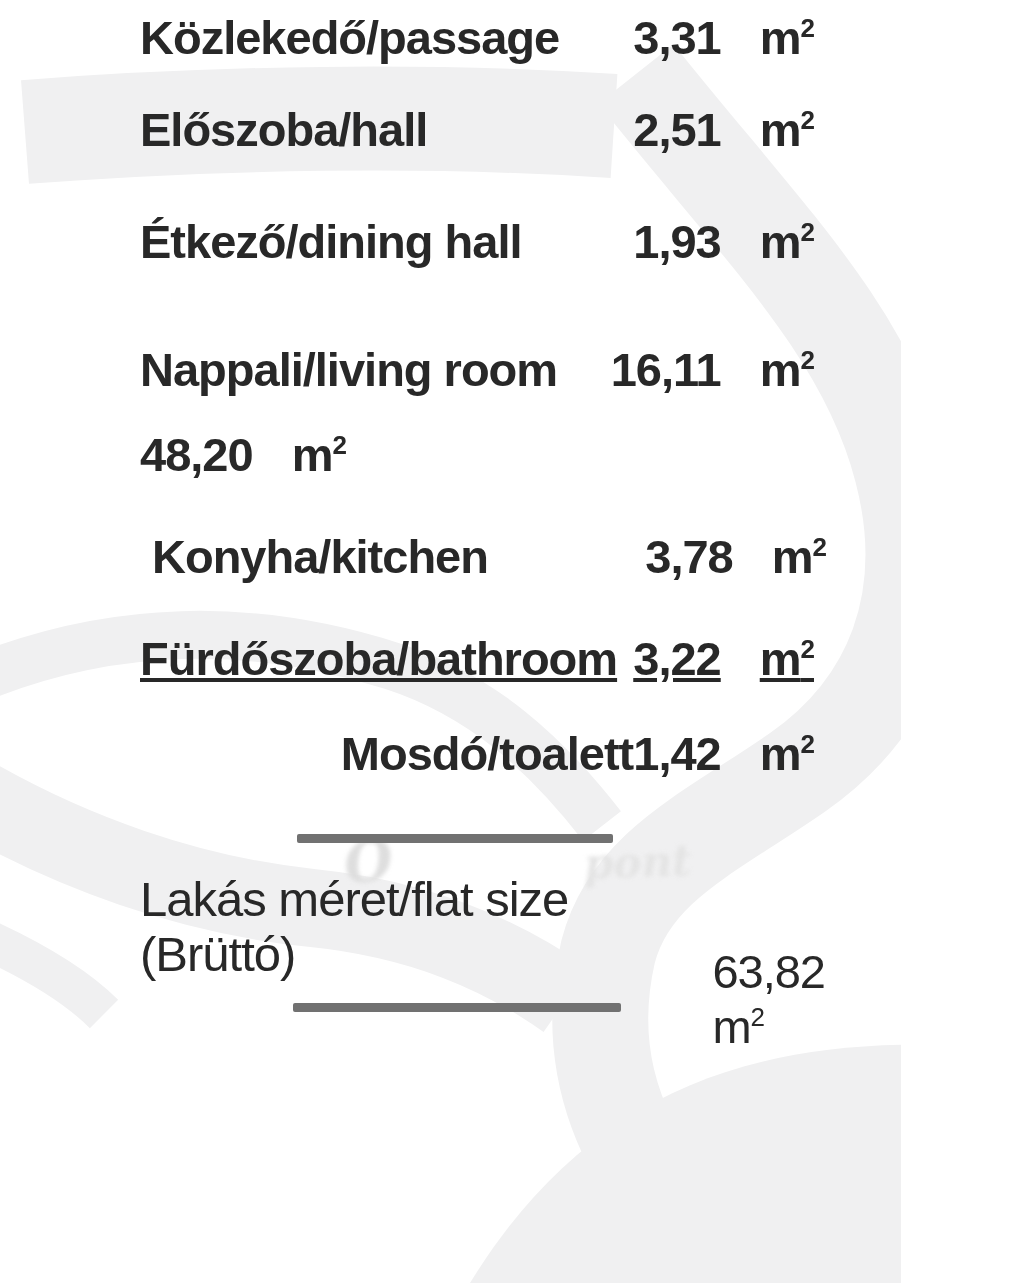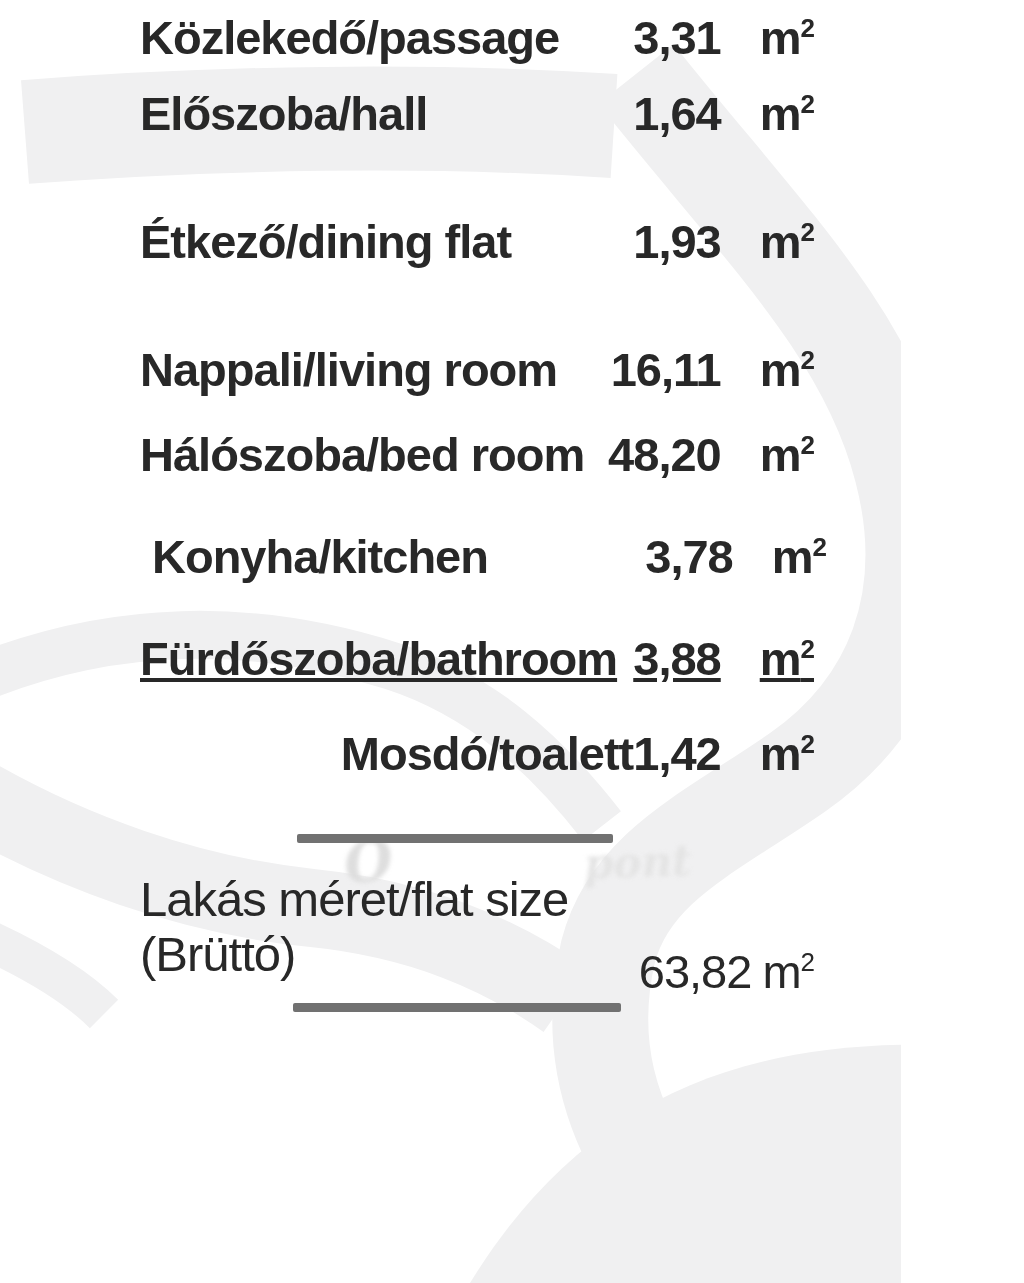--- a/index.html
+++ b/index.html
@@ -27,37 +27,37 @@
   .row{
     position:absolute;left:140px;width:674px;height:62px;z-index:2;
     display:flex;justify-content:space-between;align-items:center;
     font-weight:bold;font-size:47px;letter-spacing:-1px;white-space:nowrap;
   }
   .row .label{color:#282828;}
   .row .value{display:inline-flex;align-items:baseline;gap:28px;}
   .row .unit{margin-left:11px;}
   sup{font-size:26px;line-height:0;}
 
-  .r0{top:6px;} .r1{top:82px;} .r2{top:210px;} .r3{top:318px;margin-top:20px;}
+  .r0{top:6px;} .r1{top:98px;} .r2{top:210px;} .r3{top:318px;margin-top:20px;}
   .r4{top:423px;} .r5{top:525px;margin-left:12px;} .r6{top:627px;text-decoration:underline;} .r7{top:722px;justify-content:flex-end;}
 
   .divider{
     position:absolute;z-index:2;height:9px;background:#717171;border-radius:2px;
   }
   .divider.top{left:297px;top:834px;width:316px;}
   .divider.bottom{left:293px;top:1003px;width:328px;}
 
   #total{
     position:absolute;left:140px;top:872px;width:674px;height:120px;z-index:2;
     font-weight:normal;font-size:49px;letter-spacing:-1px;white-space:nowrap;
   }
   #total .tl{display:block;line-height:55px;}
   #total .total-value{
     position:absolute;right:0;top:72px;
-    display:inline-flex;align-items:baseline;font-size:47px;
+    display:inline-flex;align-items:baseline;font-size:47px;flex-direction:column;
   }
   #total .total-value .unit{margin-left:11px;}
 </style>
 </head>
 <body>
 
 <div id="page">
 
   <svg id="wm" width="1024" height="1283" viewBox="0 0 1024 1283" aria-hidden="true">
     <g fill="none" stroke="#f0f0f1">
@@ -87,56 +87,55 @@
   <div class="row r0">
     <span class="label">Közlekedő/passage</span>
     <span class="value">
         <span>3,31</span>
         <span class="unit"><span>m</span><sup>2</sup></span>
       </span>
   </div>
   <div class="row r1">
     <span class="label">Előszoba/hall</span>
     <span class="value">
-        <span>1,64</span>
+        <span>2,51</span>
         <span class="unit"><span>m</span><sup>2</sup></span>
       </span>
   </div>
   <div class="row r2">
-    <span class="label">Étkező/dining flat</span>
+    <span class="label">Étkező/dining hall</span>
     <span class="value">
         <span>1,93</span>
         <span class="unit"><span>m</span><sup>2</sup></span>
       </span>
   </div>
   <div class="row r3">
     <span class="label">Nappali/living room</span>
     <span class="value">
         <span>16,11</span>
         <span class="unit"><span>m</span><sup>2</sup></span>
       </span>
   </div>
   <div class="row r4">
-    <span class="label">Hálószoba/bed room</span>
     <span class="value">
         <span>48,20</span>
         <span class="unit"><span>m</span><sup>2</sup></span>
       </span>
   </div>
   <div class="row r5">
     <span class="label">Konyha/kitchen</span>
     <span class="value">
         <span>3,78</span>
         <span class="unit"><span>m</span><sup>2</sup></span>
       </span>
   </div>
   <div class="row r6">
     <span class="label">Fürdőszoba/bathroom</span>
     <span class="value">
-        <span>3,88</span>
+        <span>3,22</span>
         <span class="unit"><span>m</span><sup>2</sup></span>
       </span>
   </div>
   <div class="row r7">
     <span class="label">Mosdó/toalett</span>
     <span class="value">
         <span>1,42</span>
         <span class="unit"><span>m</span><sup>2</sup></span>
       </span>
   </div>

